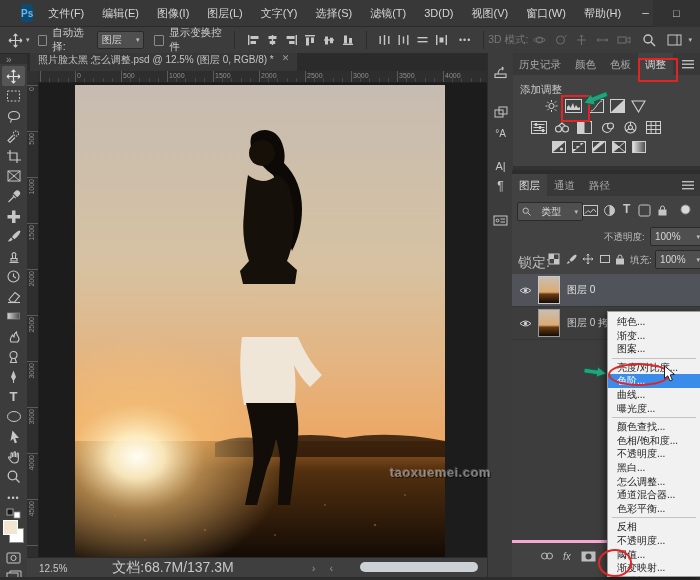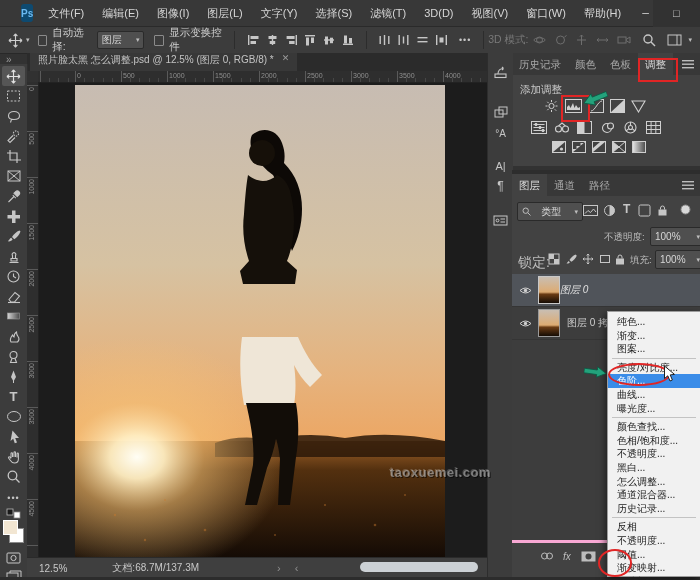--- a/index.html
+++ b/index.html
@@ -694,21 +694,21 @@
 
     <div class="abs" style="left:0;top:100px;width:188px;height:276px;background:#3d3d3d;">
       <div style="position:relative;height:32px;background:#50545a;display:flex;align-items:center;border-bottom:1px solid #353535;">
         <span class="ic" style="width:26px;">
             <svg width="13" height="9">
               <path d="M1 4.5Q6.5-.5 12 4.5 6.5 9.5 1 4.5Z" fill="none" stroke="#cfcfcf"></path>
               <circle cx="6.5" cy="4.5" r="1.7" fill="#cfcfcf"></circle>
             </svg>
           </span>
         <span style="width:20px;height:26px;border:1px solid #c8c8c8;background:linear-gradient(#c9beb2 8%,#e2ad74 62%,#31771d0 66%,#170d06 100%),linear-gradient(#c9beb2,#e0a96e 60%,#1a0f07 68%,#120a05);background:linear-gradient(to bottom,#c9beb2 0%,#ddab72 58%,#6b3c14 66%,#150c05 100%);"></span>
-        <span style="font-size:10px;color:#e0e0e0;font-style:italic;">图层 0</span>
+        <span style="margin-left:7px;font-size:10px;color:#e0e0e0;">图层 0</span>
       </div>
       <div style="position:relative;height:32px;display:flex;align-items:center;border-bottom:1px solid #353535;">
         <span class="ic" style="width:26px;">
             <svg width="13" height="9">
               <path d="M1 4.5Q6.5-.5 12 4.5 6.5 9.5 1 4.5Z" fill="none" stroke="#cfcfcf"></path>
               <circle cx="6.5" cy="4.5" r="1.7" fill="#cfcfcf"></circle>
             </svg>
           </span>
         <span style="width:20px;height:26px;border:1px solid #9a9a9a;background:linear-gradient(to bottom,#c9beb2 0%,#ddab72 58%,#6b3c14 66%,#150c05 100%);"></span>
         <span style="margin-left:7px;font-size:10px;color:#cfcfcf;white-space:nowrap;">图层 0 拷贝</span>
@@ -749,21 +749,21 @@
       <span class="ic" style="padding:0 5px;">
           <svg width="11" height="12" stroke="#bdbdbd" fill="none">
             <path d="M1.5 3h8M2.5 3l.8 8h4.4l.8-8M4 3V1.5h3V3"></path>
           </svg>
         </span>
     </div>
   </div>
 
   <div class="abs" style="left:27px;top:557px;width:460px;height:20px;background:#3f3f3f;border-top:1px solid #2a2a2a;display:flex;align-items:center;">
     <span style="font-size:10px;color:#c8c8c8;margin-left:12px;">12.5%</span>
-    <span style="font-size:10px;color:#c8c8c8;margin-left:45px;">文档:68.7M/137.3M</span>
+    <span style="font-size:14px;color:#c8c8c8;margin-left:45px;">文档:68.7M/137.3M</span>
     <span style="font-size:11px;color:#909090;margin-left:78px;">›</span>
     <span style="font-size:11px;color:#909090;margin-left:14px;">‹</span>
     <span style="position:absolute;left:333px;top:4px;width:118px;height:10px;background:#ccd1d5;border-radius:5px;"></span>
   </div>
   <div class="abs" style="left:0;top:577px;width:700px;height:3px;background:#2c2c2c;"></div>
 
   <div class="abs" style="left:607px;top:311px;width:93px;height:266px;background:#f1f1f1;border:1px solid #9d9d9d;border-right:none;box-shadow:-2px 3px 7px rgba(0,0,0,.5);z-index:50;padding-top:3px;box-sizing:border-box;">
     <div class="cm-item">纯色...</div>
     <div class="cm-item">渐变...</div>
     <div class="cm-item">图案...</div>
@@ -772,21 +772,21 @@
     <div class="cm-item sel">色阶...</div>
     <div class="cm-item">曲线...</div>
     <div class="cm-item">曝光度...</div>
     <div class="cm-sep"></div>
     <div class="cm-item">颜色查找...</div>
     <div class="cm-item">色相/饱和度...</div>
     <div class="cm-item">不透明度...</div>
     <div class="cm-item">黑白...</div>
     <div class="cm-item">怎么调整...</div>
     <div class="cm-item">通道混合器...</div>
-    <div class="cm-item">历史记录...</div>
+    <div class="cm-item">色彩平衡...</div>
     <div class="cm-sep"></div>
     <div class="cm-item">反相</div>
     <div class="cm-item">不透明度...</div>
     <div class="cm-item">阈值...</div>
     <div class="cm-item">渐变映射...</div>
     <div class="cm-item">可选颜色...</div>
   </div>
 
   <div class="abs annot" style="left:638px;top:58px;width:36px;height:20px;border:2px solid #e12525;"></div>
   <div class="abs annot" style="left:561px;top:95px;width:25px;height:23px;border:2px solid #e12525;"></div>

